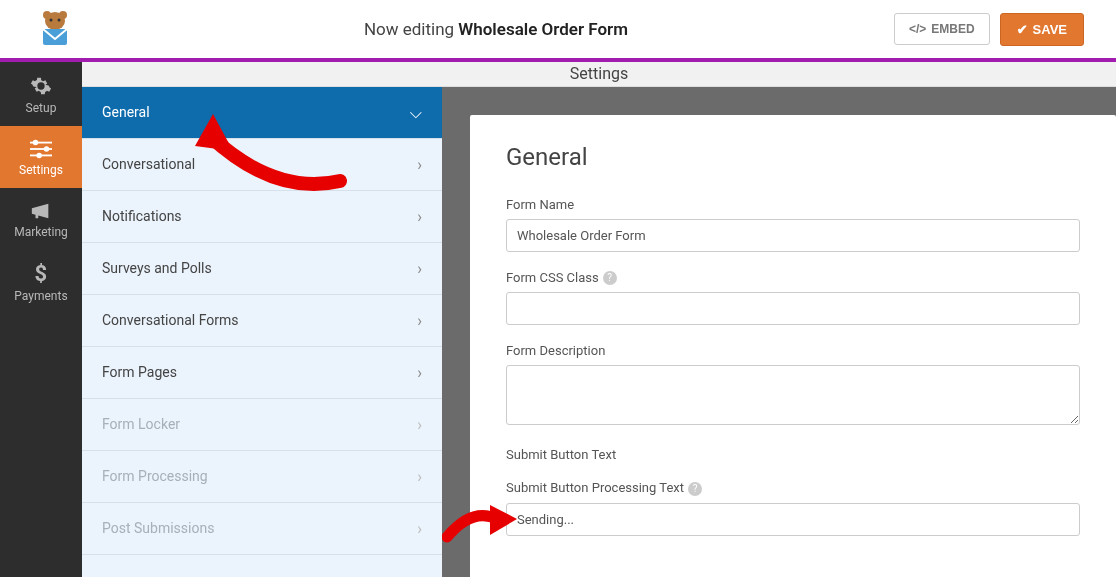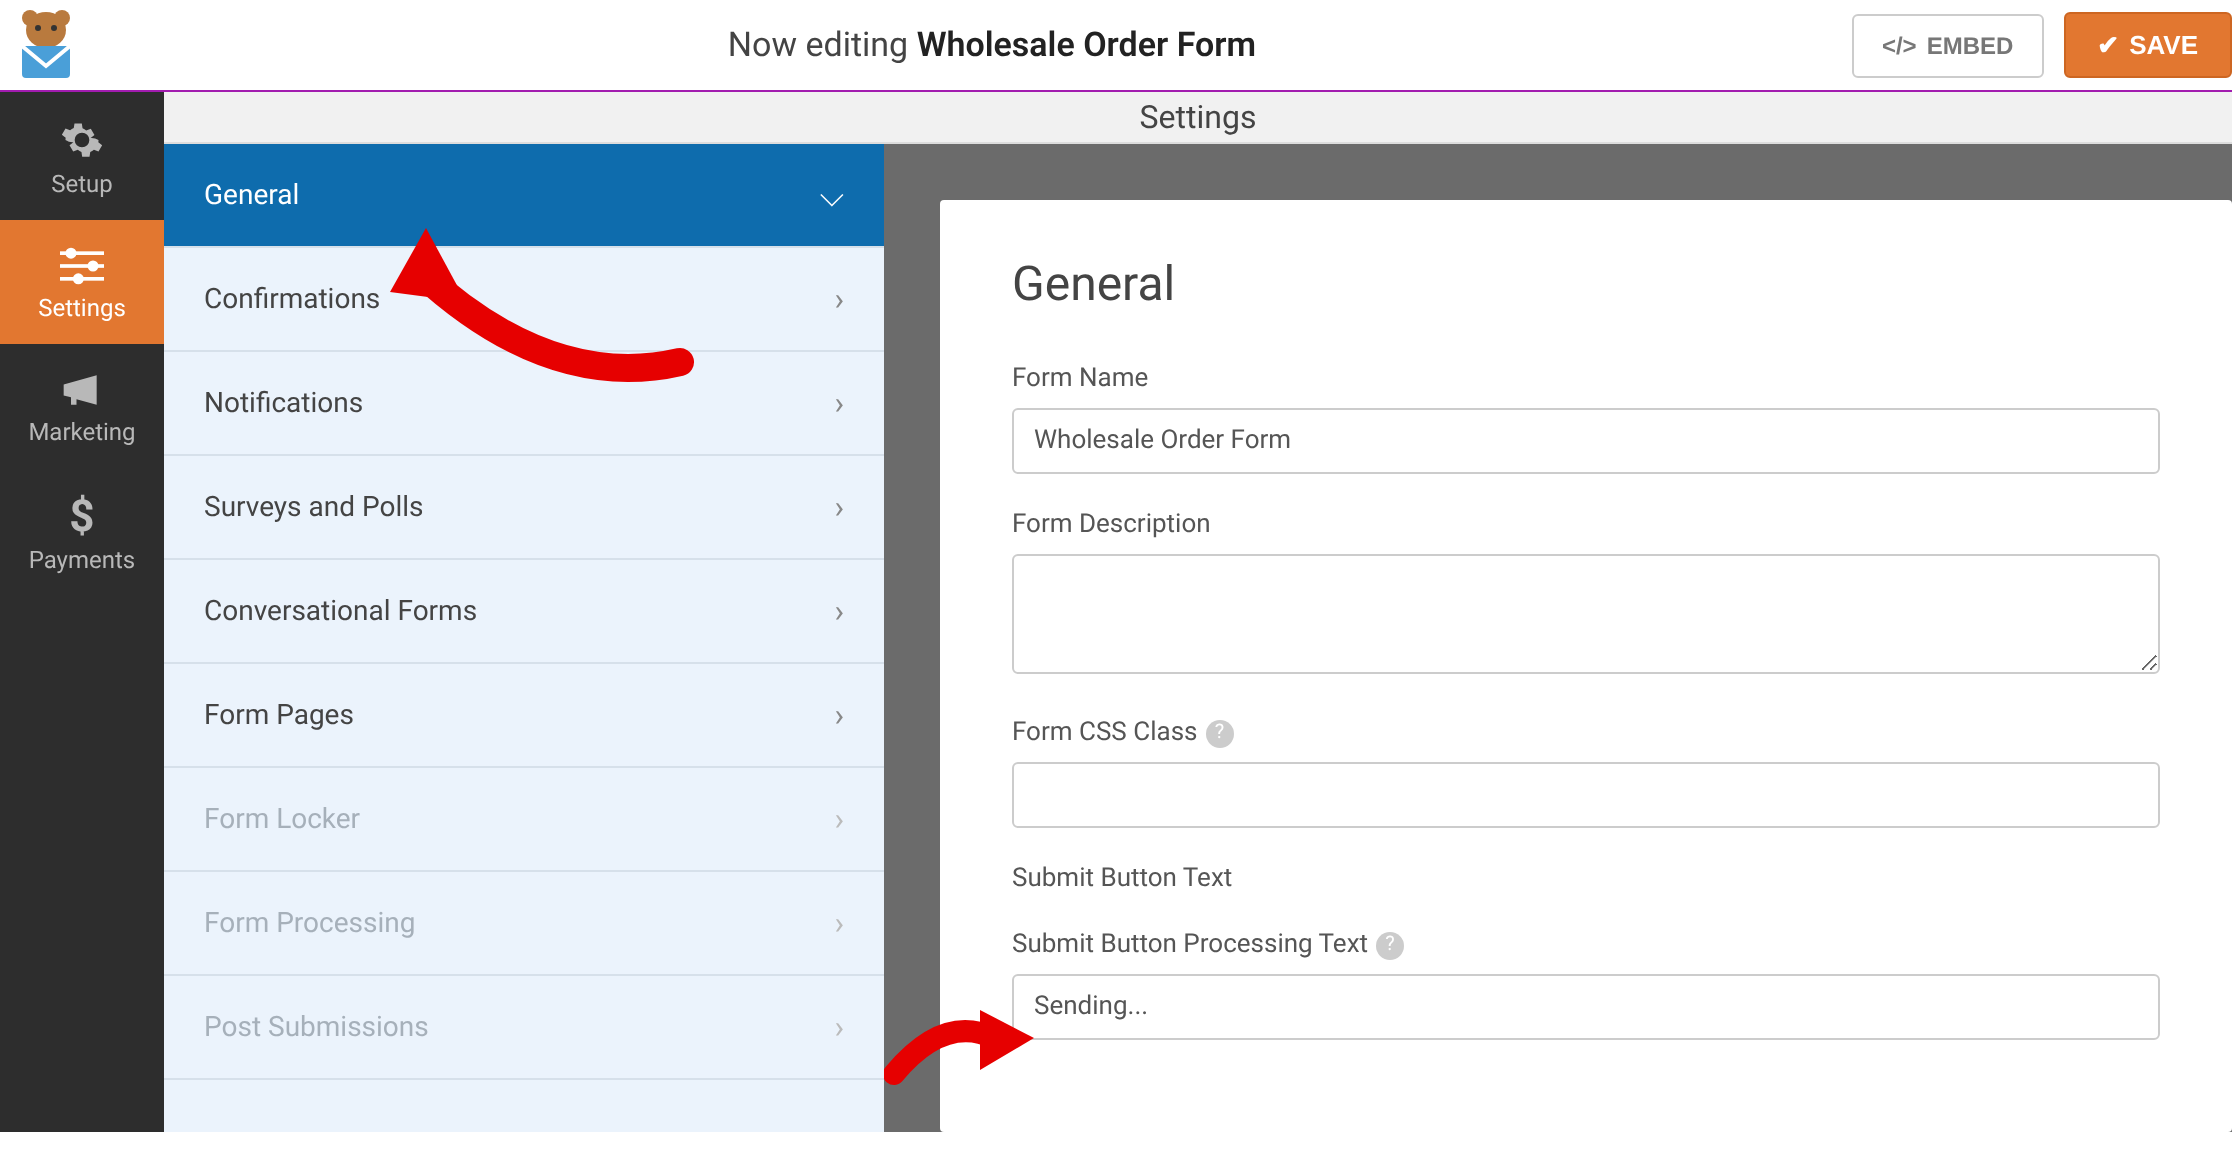--- a/index.html
+++ b/index.html
@@ -1,18 +1,18 @@
 <!DOCTYPE html>
 <html><head>
 <meta charset="utf-8">
 <style>
 * { box-sizing: border-box; margin: 0; padding: 0; }
 body { font-family: -apple-system, BlinkMacSystemFont, "Segoe UI", Roboto, sans-serif; width: 1116px; height: 577px; overflow: hidden; background: #fff; }
 
-.topbar { height: 46px; background: #fff; border-bottom: 1px solid #a21caf; display: flex; align-items: center; padding: 0 0; }
+.topbar { height: 62px; background: #fff; border-bottom: 4px solid #a21caf; display: flex; align-items: center; padding: 0 32px; }
 .logo { width: 46px; height: 46px; margin-right: 20px; display: flex; align-items: center; justify-content: center; }
 .title-wrap { flex: 1; text-align: center; font-size: 17px; color: #444; }
 .title-wrap .bold { font-weight: 600; color: #222; }
 .btn-embed { background: #fff; border: 1px solid #ccc; color: #777; padding: 8px 14px; border-radius: 3px; font-size: 12px; font-weight: 600; margin-right: 10px; cursor: pointer; display: flex; align-items: center; gap: 5px; }
 .btn-save { background: #e27730; border: 1px solid #cd6622; color: #fff; padding: 8px 16px; border-radius: 3px; font-size: 13px; font-weight: 600; cursor: pointer; display: flex; align-items: center; gap: 5px; }
 
 .main { display: flex; height: 520px; }
 .nav { width: 82px; background: #2d2d2d; display: flex; flex-direction: column; }
 .nav-item { color: #b8b8b8; text-align: center; padding: 13px 0 11px; font-size: 12px; cursor: pointer; }
 .nav-item.active { background: #e27730; color: #fff; }
@@ -110,21 +110,21 @@
     <div class="content-header">
       <span>Settings</span>
     </div>
     <div class="content-body">
       <div class="sidebar">
         <div class="sidebar-item active">
           <span>General</span>
           <span class="chev">⌵</span>
         </div>
         <div class="sidebar-item">
-          <span>Confirmations</span>
+          <span>Conversational</span>
           <span class="chev">›</span>
         </div>
         <div class="sidebar-item">
           <span>Notifications</span>
           <span class="chev">›</span>
         </div>
         <div class="sidebar-item">
           <span>Surveys and Polls</span>
           <span class="chev">›</span>
         </div>
@@ -151,26 +151,26 @@
       </div>
 
       <div class="panel-wrap">
         <div class="panel">
           <h2>General</h2>
           <div class="field">
             <label>Form Name</label>
             <input type="text" value="Wholesale Order Form" style="">
           </div>
           <div class="field">
+            <label><span>Form CSS Class</span><span class="help-icon">?</span></label>
+            <input type="text" style="">
+          </div>
+          <div class="field">
             <label>Form Description</label>
             <textarea style=""></textarea>
-          </div>
-          <div class="field">
-            <label><span>Form CSS Class</span><span class="help-icon">?</span></label>
-            <input type="text" style="">
           </div>
           <div class="field">
             <label>Submit Button Text</label>
           </div>
           <div class="field">
             <label><span>Submit Button Processing Text</span><span class="help-icon">?</span></label>
             <input type="text" value="Sending..." style="">
           </div>
         </div>
       </div>

